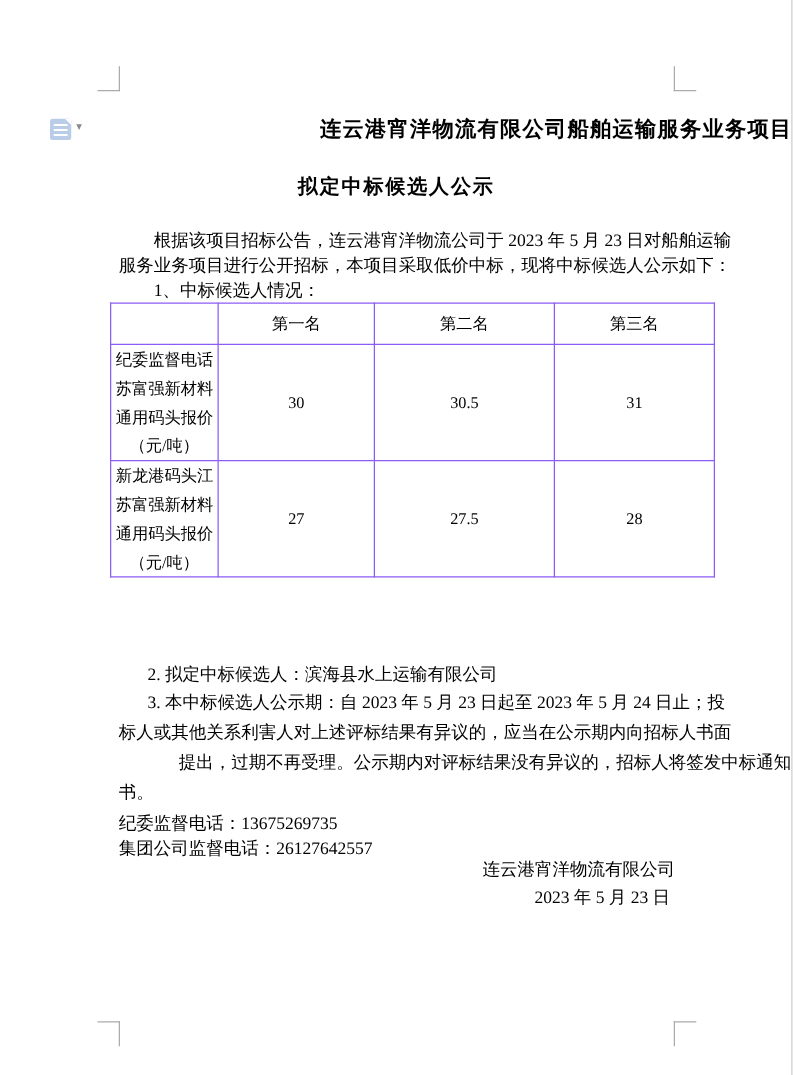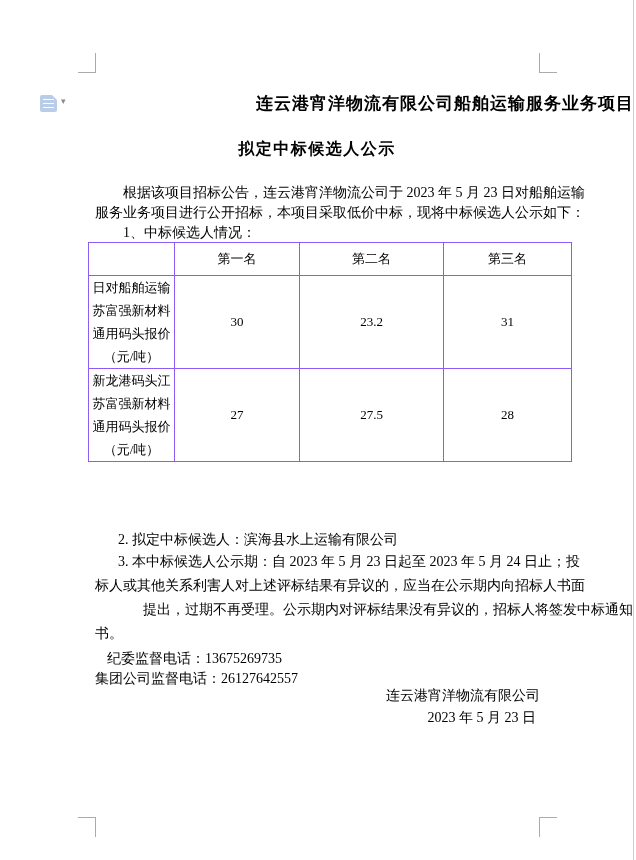--- a/index.html
+++ b/index.html
@@ -83,27 +83,27 @@
   </colgroup>
   <tbody>
       <tr class="r-head">
     <td></td>
     <td>第一名</td>
     <td>第二名</td>
     <td>第三名</td>
   </tr>
   <tr class="r-p1">
     <td class="lbl">
-      <div>日对船舶运输</div>
+      <div>纪委监督电话</div>
       <div>苏富强新材料</div>
       <div>通用码头报价</div>
       <div>（元/吨）</div>
     </td>
     <td class="num">30</td>
-    <td class="num">23.2</td>
+    <td class="num">30.5</td>
     <td class="num">31</td>
   </tr>
   <tr class="r-p2">
     <td class="lbl">
       <div>新龙港码头江</div>
       <div>苏富强新材料</div>
       <div>通用码头报价</div>
       <div>（元/吨）</div>
     </td>
     <td class="num">27</td>
@@ -113,17 +113,17 @@
 </tbody>
   </table>
 
 <div class="bodyline indent" style="top:531px;">2. 拟定中标候选人：滨海县水上运输有限公司</div>
 
 <div class="bodyline indent" style="top:553px;text-align:right;">3. 本中标候选人公示期：自 2023 年 5 月 23 日起至 2023 年 5 月 24 日止；投</div>
 <div class="bodyline" style="top:577px;">标人或其他关系利害人对上述评标结果有异议的，应当在公示期内向招标人书面</div>
 <div class="bodyline" style="top:601px;margin-left:48px;">提出，过期不再受理。公示期内对评标结果没有异议的，招标人将签发中标通知</div>
 <div class="bodyline" style="top:625px;">书。</div>
 
-<div class="bodyline" style="top:650px;margin-left:12px;">纪委监督电话：13675269735</div>
+<div class="bodyline" style="top:650px;">纪委监督电话：13675269735</div>
 <div class="bodyline" style="top:670px;">集团公司监督电话：26127642557</div>
 
 <div class="sig" style="top:687px;width:445px;font-family:Liberation Mono, monospace;">连云港宵洋物流有限公司</div>
 <div class="sig" style="top:709px;width:441px;">2023 年 5 月 23 日</div>
 
 </body></html>

